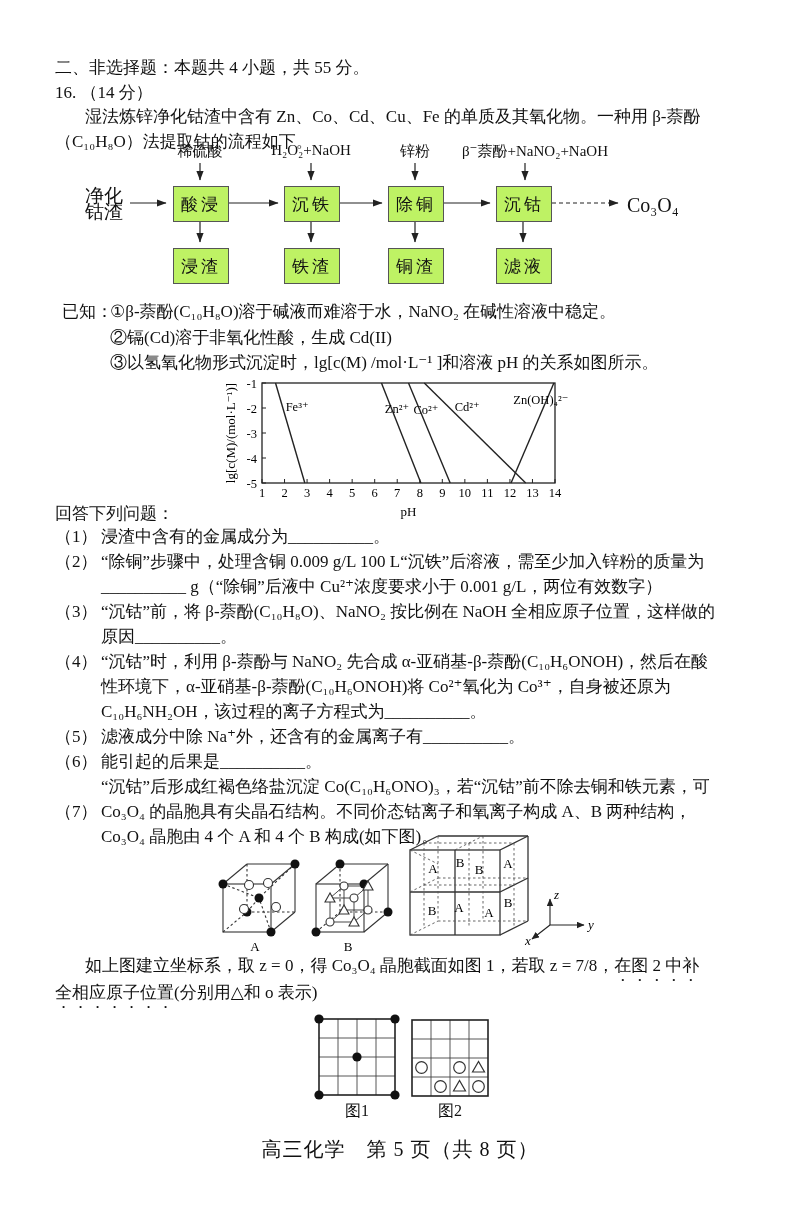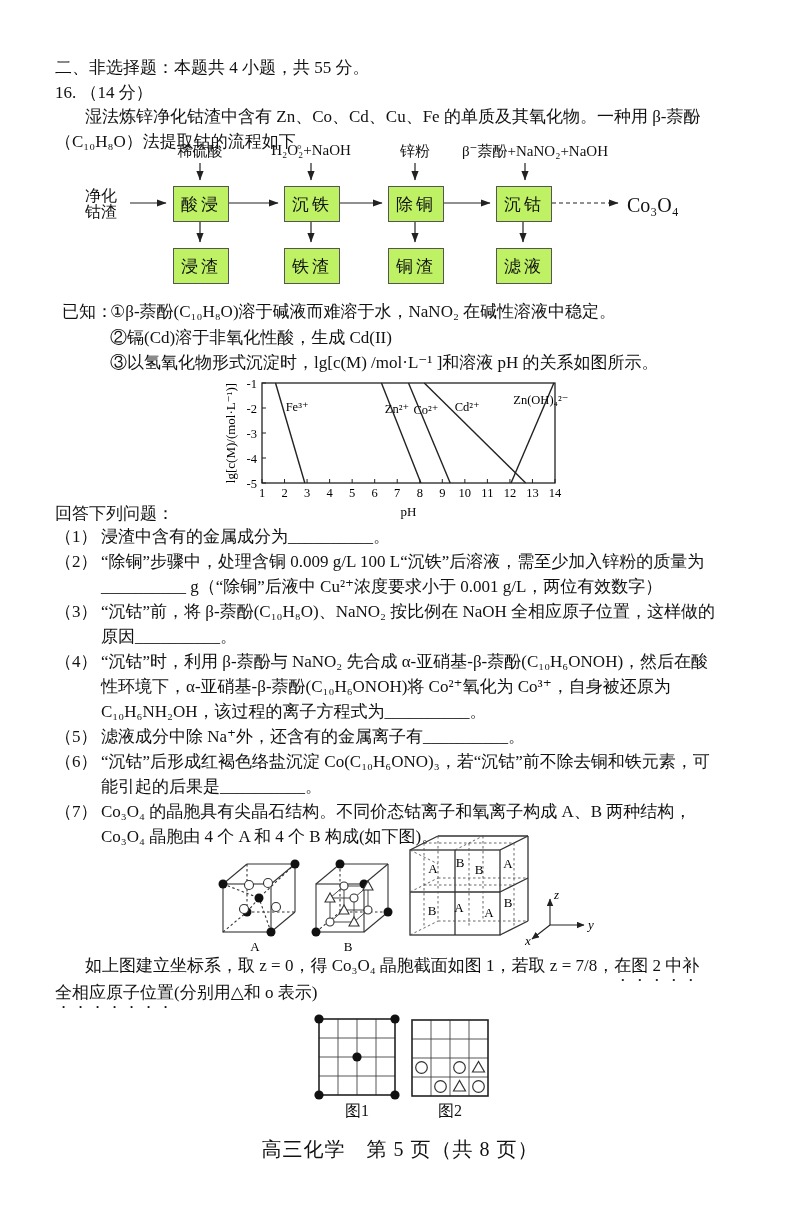--- a/index.html
+++ b/index.html
@@ -7,21 +7,21 @@
     width:800px;height:1222px;position:relative;background:#fff;color:#111;
     font-family:"Liberation Serif","DejaVu Serif",serif;font-size:17px;overflow:hidden;
   }
   .abs{position:absolute;}
   .nw{white-space:nowrap;}
   
   #flowchart{position:absolute;left:0;top:136px;width:800px;height:152px;}
   .fbox{position:absolute;width:54px;height:34px;border:1.5px solid #555;background:#bef264;
         display:flex;align-items:center;justify-content:center;font-size:17px;letter-spacing:3px;}
   .flabel{position:absolute;font-size:15px;white-space:nowrap;transform:translateX(-50%);}
-  .fsrc{position:absolute;font-size:16px;line-height:16px;text-align:center;}
+  .fsrc{position:absolute;font-size:19px;line-height:16px;text-align:center;}
   .fprod{position:absolute;font-size:20px;}
   
   .kline{position:absolute;white-space:nowrap;}
   
   #questions{position:absolute;left:55px;top:524px;width:710px;}
   .q{position:relative;padding-left:46px;}
   .qnum{position:absolute;left:0;top:0;line-height:25px;}
   .qline{line-height:25px;white-space:nowrap;}
   
   .emph{-webkit-text-emphasis:filled dot #111;-webkit-text-emphasis-position:under left;
@@ -175,22 +175,22 @@
     <div class="qline">“沉钴”时，利用 β-萘酚与 NaNO₂ 先合成 α-亚硝基-β-萘酚(C₁₀H₆ONOH)，然后在酸</div>
     <div class="qline">性环境下，α-亚硝基-β-萘酚(C₁₀H₆ONOH)将 Co²⁺氧化为 Co³⁺，自身被还原为</div>
     <div class="qline">C₁₀H₆NH₂OH，该过程的离子方程式为__________。</div>
   </div>
   <div class="q">
     <span class="qnum">（5）</span>
     <div class="qline">滤液成分中除 Na⁺外，还含有的金属离子有__________。</div>
   </div>
   <div class="q">
     <span class="qnum">（6）</span>
+    <div class="qline">能引起的后果是__________。</div>
     <div class="qline">“沉钴”后形成红褐色络盐沉淀 Co(C₁₀H₆ONO)₃，若“沉钴”前不除去铜和铁元素，可</div>
-    <div class="qline">能引起的后果是__________。</div>
   </div>
   <div class="q">
     <span class="qnum">（7）</span>
     <div class="qline">Co₃O₄ 的晶胞具有尖晶石结构。不同价态钴离子和氧离子构成 A、B 两种结构，</div>
     <div class="qline">Co₃O₄ 晶胞由 4 个 A 和 4 个 B 构成(如下图)。</div>
   </div>
 </div>
 
 <svg class="figsvg" style="left:213px;top:852px;" width="95" height="102">
   <g stroke="#333" stroke-width="1.1" fill="none">

